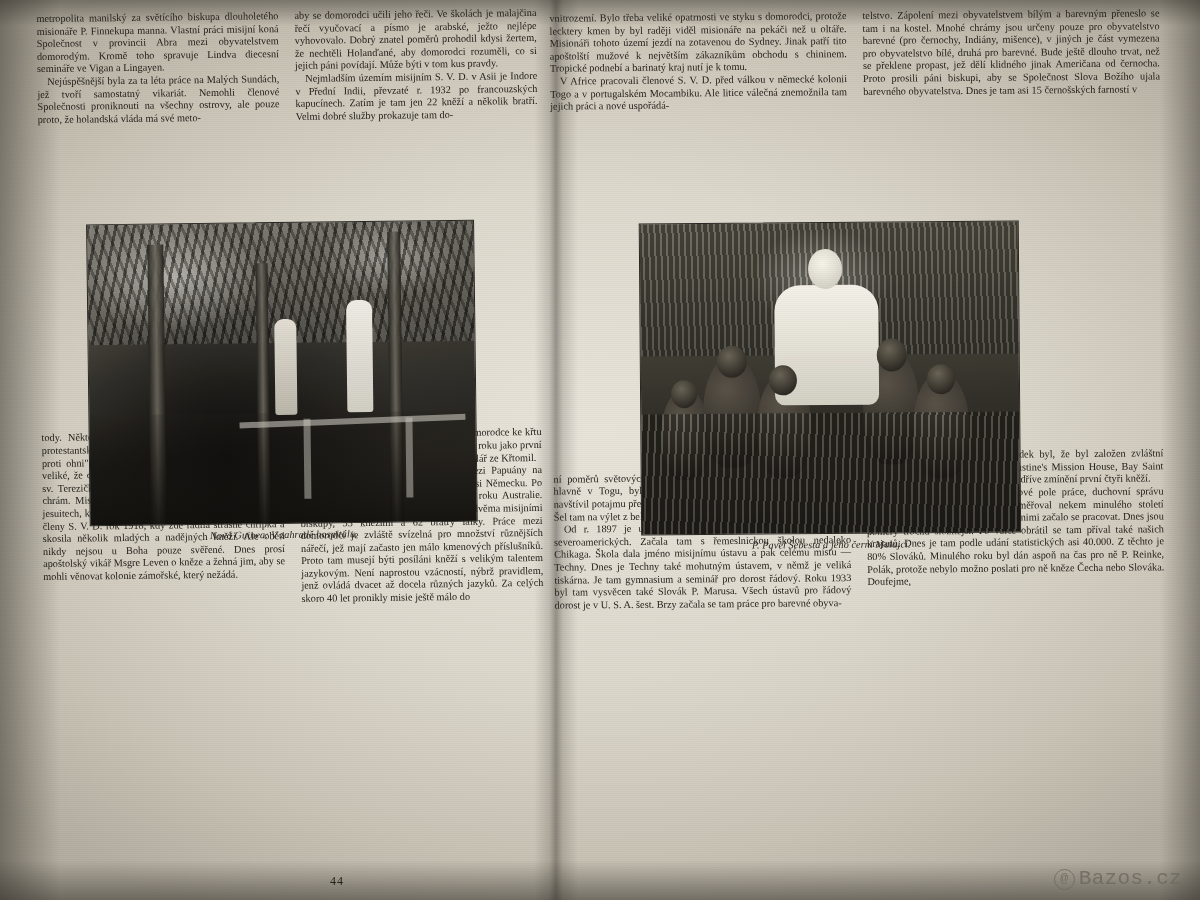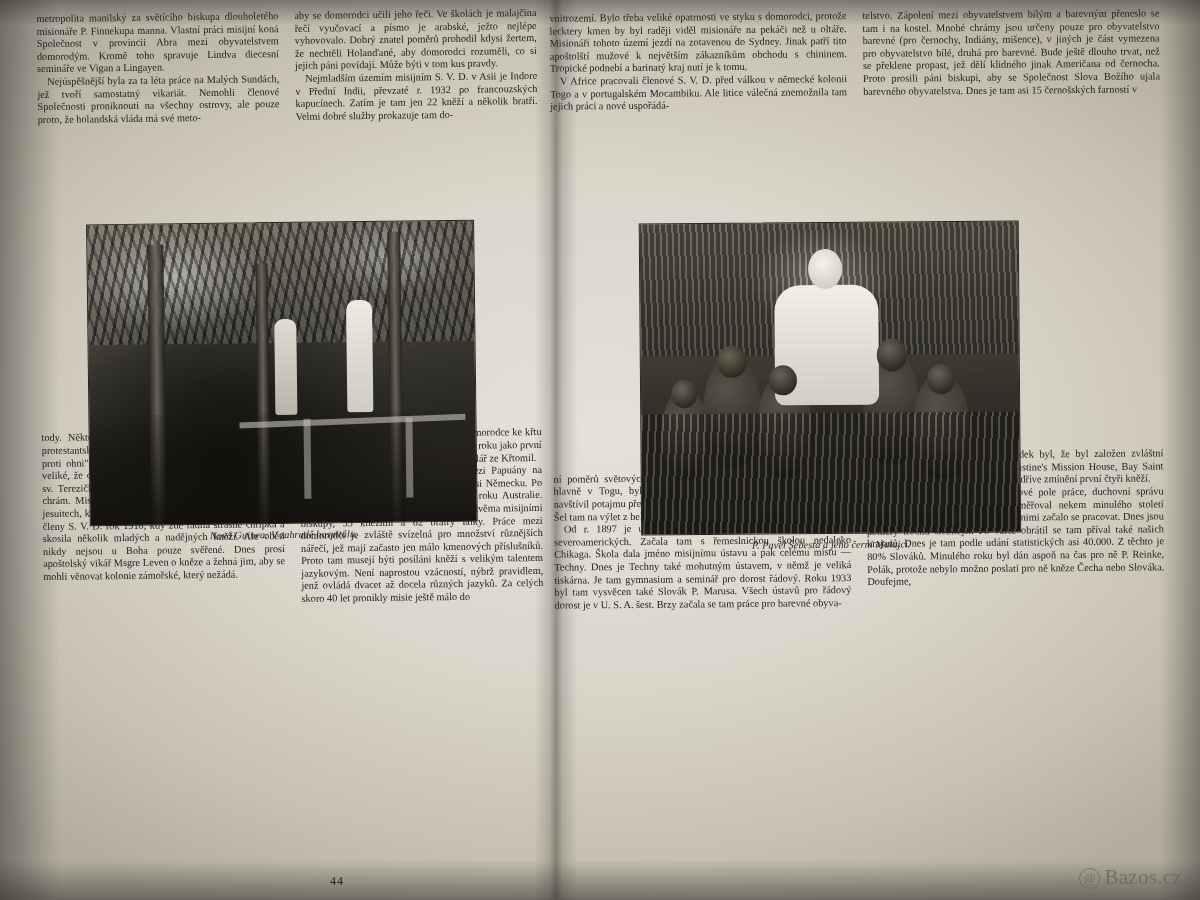--- a/index.html
+++ b/index.html
@@ -216,21 +216,21 @@
     color: #24211c;
     letter-spacing: 1px;
   }
   #folio-left  { left: 290px; top: 874px; }
 
   
   .watermark {
     position: absolute;
     right: 18px;
     bottom: 10px;
-    font-family: Liberation Serif, serif;
+    font-family: Liberation Mono, monospace;
     font-size: 21px;
     color: #6e6a62;
     letter-spacing: .3px;
     opacity: .85;
     white-space: nowrap;
   }
   .watermark .at {
     display: inline-block;
     border: 1.6px solid #6e6a62;
     border-radius: 50%;

